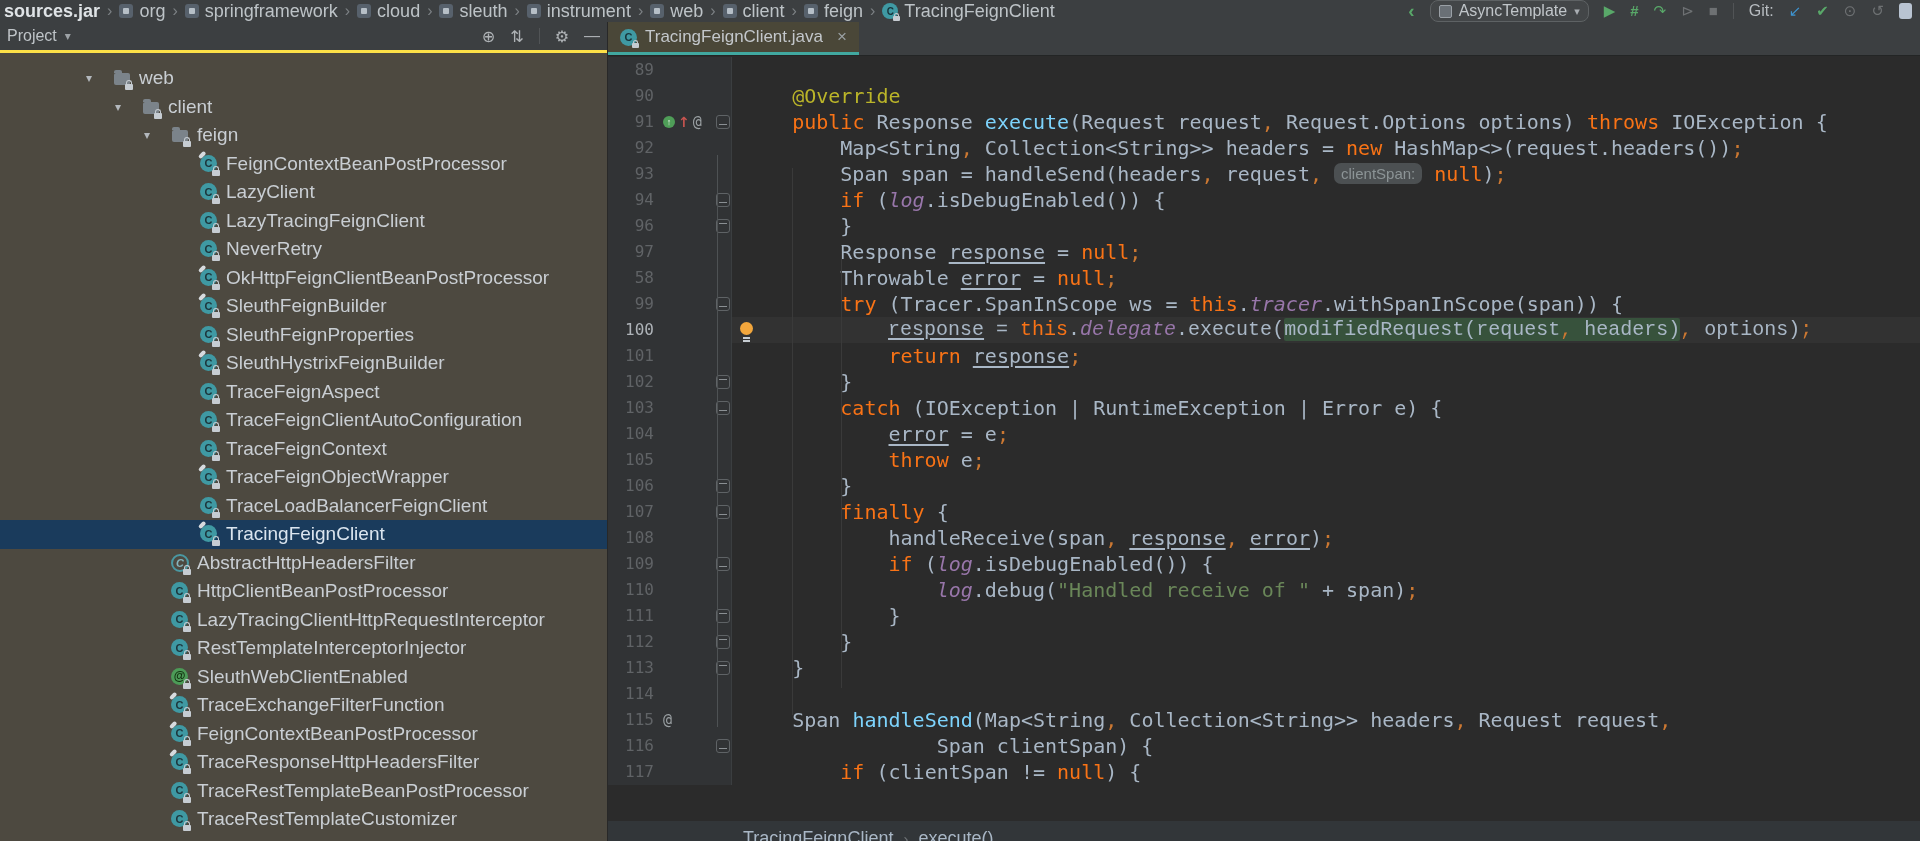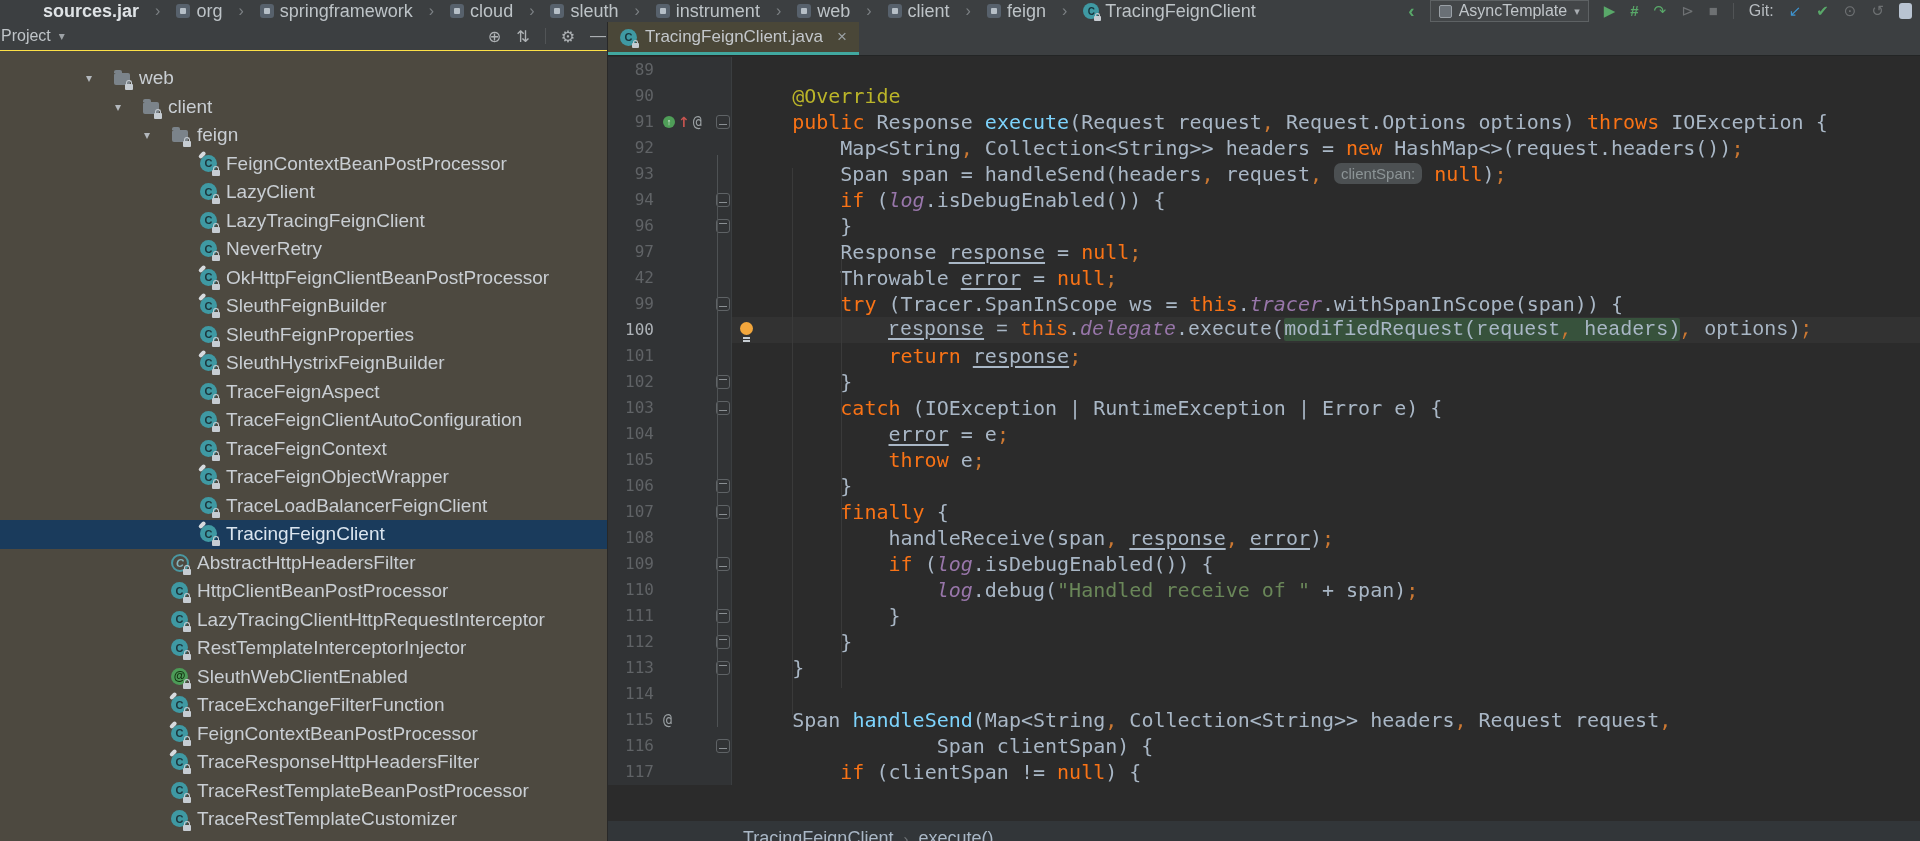--- a/index.html
+++ b/index.html
@@ -1,47 +1,47 @@
 <!DOCTYPE html>
 <html><head>
 <meta charset="utf-8">
 <style>
   html,body{margin:0;padding:0;background:#1e1f22;}
   #app{position:relative;width:1920px;height:841px;overflow:hidden;background:#2b2b2b;
        font-family:"Liberation Sans","DejaVu Sans",sans-serif;-webkit-font-smoothing:antialiased;}
   
   #topbar{position:absolute;left:0;top:0;width:1920px;height:22px;background:#3c3f41;
           display:flex;align-items:center;overflow:hidden;border-bottom:1px solid #282828;}
-  #top-breadcrumbs{display:flex;align-items:center;gap:16px;padding-left:4px;min-width:0;flex-shrink:1;
-                   white-space:nowrap;overflow:hidden;font-size:18px;color:#bdc3c7;margin-left:39px;}
+  #top-breadcrumbs{display:flex;align-items:center;gap:7px;padding-left:4px;min-width:0;flex-shrink:1;
+                   white-space:nowrap;overflow:hidden;font-size:18px;color:#bdc3c7;}
   .crumb{display:flex;align-items:center;gap:6px;}
   .crumb .lbl{color:#bdc3c7;}
   .crumb.bold .lbl{color:#dfe3e6;font-weight:bold;}
   .crumb-sep{color:#7c8084;font-size:16px;}
   .pkgicon{width:14px;height:14px;border-radius:3px;background:#57616c;position:relative;flex:none;}
   .pkgicon::after{content:"";position:absolute;left:4px;top:4px;width:6px;height:6px;background:#b6bfc7;border-radius:1px;}
   .chipC{width:16px;height:16px;border-radius:50%;background:#3f99a3;color:#17333a;font-weight:bold;
          font-size:10px;display:flex;align-items:center;justify-content:center;position:relative;flex:none;}
   .chipC .lock{position:absolute;right:-2px;bottom:-2px;width:7px;height:5px;background:#c6ccd2;border-radius:1px;}
   .chipC .lock::before{content:"";position:absolute;left:1px;top:-3px;width:3px;height:3px;
          border:1.5px solid #c6ccd2;border-bottom:none;border-radius:3px 3px 0 0;}
   #toolbar{display:flex;align-items:center;gap:15px;margin-left:auto;padding-right:14px;flex:none;}
   .tbi{font-size:15px;line-height:20px;display:inline-block;}
   .tb-sep{width:1px;height:16px;background:#515456;}
   .tb-label{color:#b7bcc0;font-size:16px;}
   #nav-back{color:#59A869;font-size:19px;font-weight:bold;}
-  #run-combo{display:flex;align-items:center;gap:7px;height:20px;border:1px solid #5e6264;border-radius:0;
+  #run-combo{display:flex;align-items:center;gap:7px;height:20px;border:1px solid #5e6264;border-radius:8px;
              padding:0 8px;color:#c0c5c9;font-size:16px;background:#434648;}
   #run-combo .appico{width:11px;height:11px;border:1px solid #9aa0a6;border-radius:2px;background:#6a7076;}
   #run-combo .caret{font-size:11px;color:#a9aeb2;}
   #edge-icon{width:13px;height:16px;background:#b9c4d2;border-radius:3px;margin-right:-6px;}
   
   #project-panel{position:absolute;left:0;top:22px;width:607px;height:819px;background:#4d4940;border-right:1px solid #282828;}
-  #panel-header{height:28px;background:#3c3f41;display:flex;align-items:center;padding:0 1px;
-                color:#bfc4c8;font-size:16px;border-bottom:1px solid #fde047;}
+  #panel-header{height:28px;background:#3c3f41;display:flex;align-items:center;padding:0 7px;
+                color:#bfc4c8;font-size:16px;border-bottom:3px solid #fde047;}
   #panel-header .caret{margin-left:8px;font-size:12px;color:#9da2a6;}
   #panel-header .hicons{margin-left:auto;display:flex;align-items:center;gap:15px;color:#aeb2b5;font-size:16px;}
   .hsep{width:1px;height:16px;background:#515456;}
   #tree{position:absolute;left:0;top:28px;right:0;bottom:0;padding-top:14px;overflow:hidden;}
   .trow{height:28.5px;display:flex;align-items:center;gap:8px;color:#c9ced3;font-size:19px;white-space:nowrap;}
   .trow.sel{background:#1a3b5c;color:#dbe5ef;}
   .tarrow{width:19px;flex:none;color:#b3b8bd;font-size:12px;text-align:left;}
   .ticon{width:18px;height:18px;position:relative;flex:none;}
   .fold-ic{position:absolute;left:1px;top:4px;width:16px;height:12px;background:#7b838a;border-radius:2px;}
   .fold-ic::before{content:"";position:absolute;left:0;top:-3px;width:8px;height:3px;background:#7b838a;border-radius:2px 2px 0 0;}
@@ -495,21 +495,21 @@
           <div class="cline">
             <div class="gut">
               <span class="gnum">97</span>
               <span class="gico"></span>
               <span class="gfold"></span>
             </div>
             <span class="codecell"><span class="t">        </span><span class="t">Response </span><span class="u">response</span><span class="t"> = </span><span class="k">null</span><span class="c">;</span></span>
           </div>
           <div class="cline">
             <div class="gut">
-              <span class="gnum">42</span>
+              <span class="gnum">58</span>
               <span class="gico"></span>
               <span class="gfold"></span>
             </div>
             <span class="codecell"><span class="t">        </span><span class="t">Throwable </span><span class="u">error</span><span class="t"> = </span><span class="k">null</span><span class="c">;</span></span>
           </div>
           <div class="cline">
             <div class="gut">
               <span class="gnum">99</span>
               <span class="gico"></span>
               <span class="gfold">

